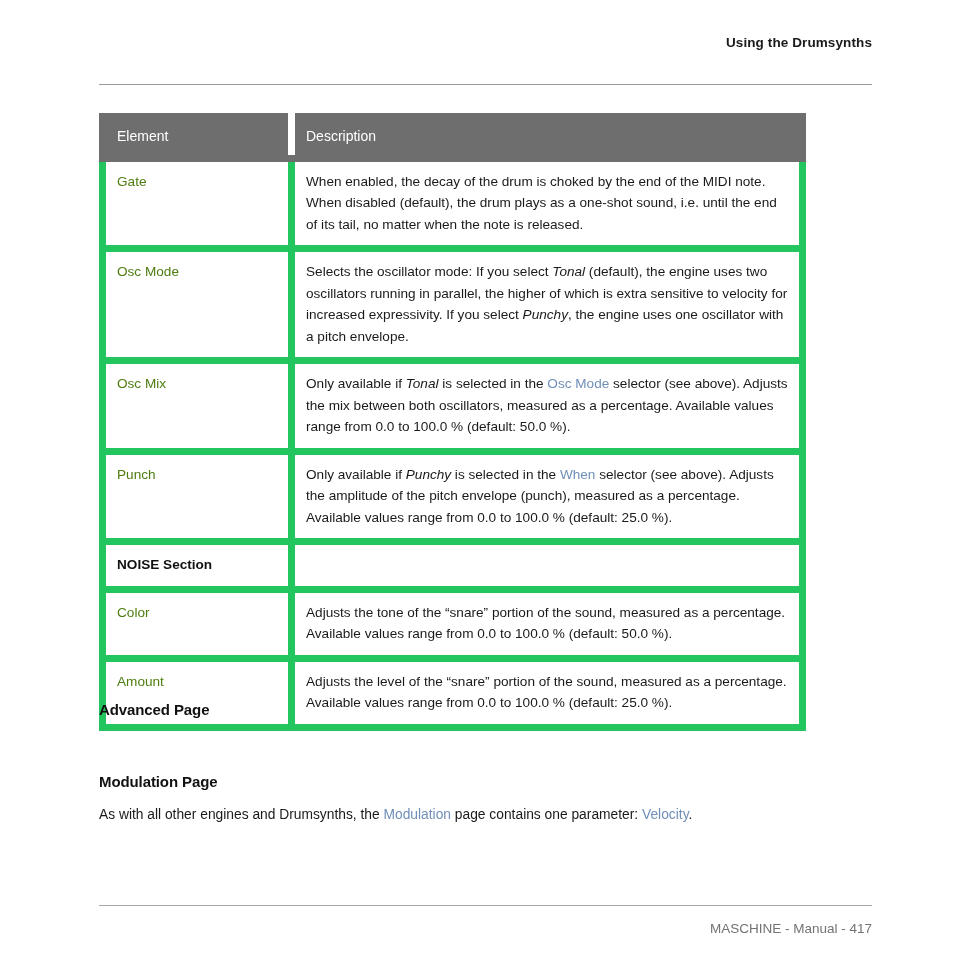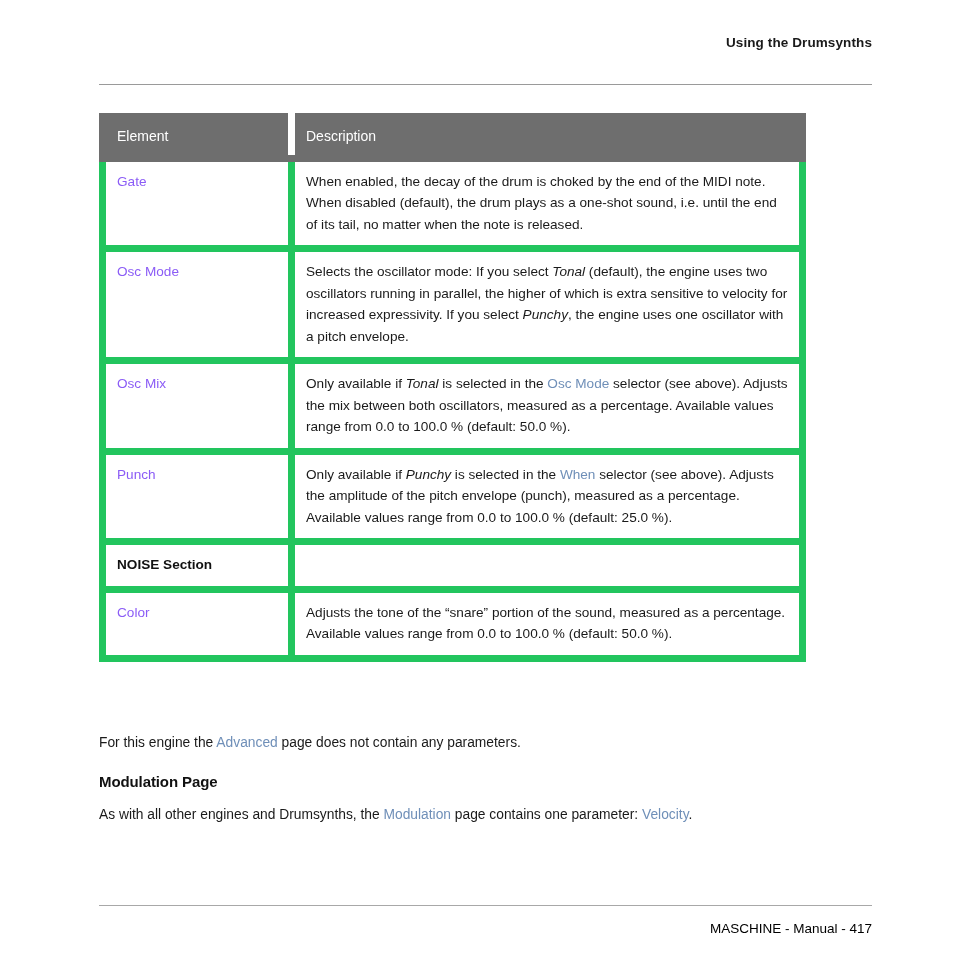--- a/index.html
+++ b/index.html
@@ -79,21 +79,21 @@
     color: #ffffff;
     font-weight: normal;
     text-align: left;
     padding-top: 6px;
     padding-bottom: 7px;
     font-size: 14px;
   }
   .param-table thead th:last-child { border-right-color: #6e6e6e; }
 
   .el-link {
-    color: #8b5cf6;
+    color: #4d7c0f;
   }
   .desc {
     color: #1a1a1a;
   }
   .desc .lnk { color: #6f8fb8; }
   .desc i { font-style: italic; }
   .section-label {
     font-weight: bold;
     color: #111111;
     text-align: center;
@@ -136,21 +136,21 @@
     height: 1px;
     background: #a8a8a8;
   }
   .footer {
     position: absolute;
     left: 99px;
     top: 911px;
     width: 773px;
     text-align: right;
     font-size: 13.5px;
-    color: #000000;
+    color: #737373;
     line-height: 20px;
   }
 </style>
 </head>
 <body>
 
 <div class="page">
 
   <div class="runhead">
     <div class="runhead-chapter">Using the Drumsynths</div>
@@ -186,25 +186,29 @@
           <td><span class="desc">Only available if <i>Punchy</i> is selected in the <span class="lnk">When</span> selector (see above). Adjusts the amplitude of the pitch envelope (punch), measured as a percentage. Available values range from 0.0 to 100.0 % (default: 25.0 %).</span></td>
         </tr>
         <tr>
           <td><span class="section-label">NOISE Section</span></td>
           <td class="empty-cell">&nbsp;</td>
         </tr>
         <tr>
           <td><span class="el-link">Color</span></td>
           <td><span class="desc">Adjusts the tone of the “snare” portion of the sound, measured as a percentage. Available values range from 0.0 to 100.0 % (default: 50.0 %).</span></td>
         </tr>
+        <tr>
+          <td><span class="el-link">Amount</span></td>
+          <td><span class="desc">Adjusts the level of the “snare” portion of the sound, measured as a percentage. Available values range from 0.0 to 100.0 % (default: 25.0 %).</span></td>
+        </tr>
       </tbody>
   </table>
 
-  <div class="body-block" id="advanced-para">
-    <p class="para">For this engine the <span class="lnk">Advanced</span> page does not contain any parameters.</p>
+  <div class="body-block" id="advanced-heading">
+    <h2 class="sub">Advanced Page</h2>
   </div>
 
   <div class="body-block" id="modulation-heading">
     <h2 class="sub">Modulation Page</h2>
   </div>
   <div class="body-block" id="modulation-para">
     <p class="para">As with all other engines and Drumsynths, the <span class="lnk">Modulation</span> page contains one parameter: <span class="lnk">Velocity</span>.</p>
   </div>
 
   <div class="rule-bottom"></div>

